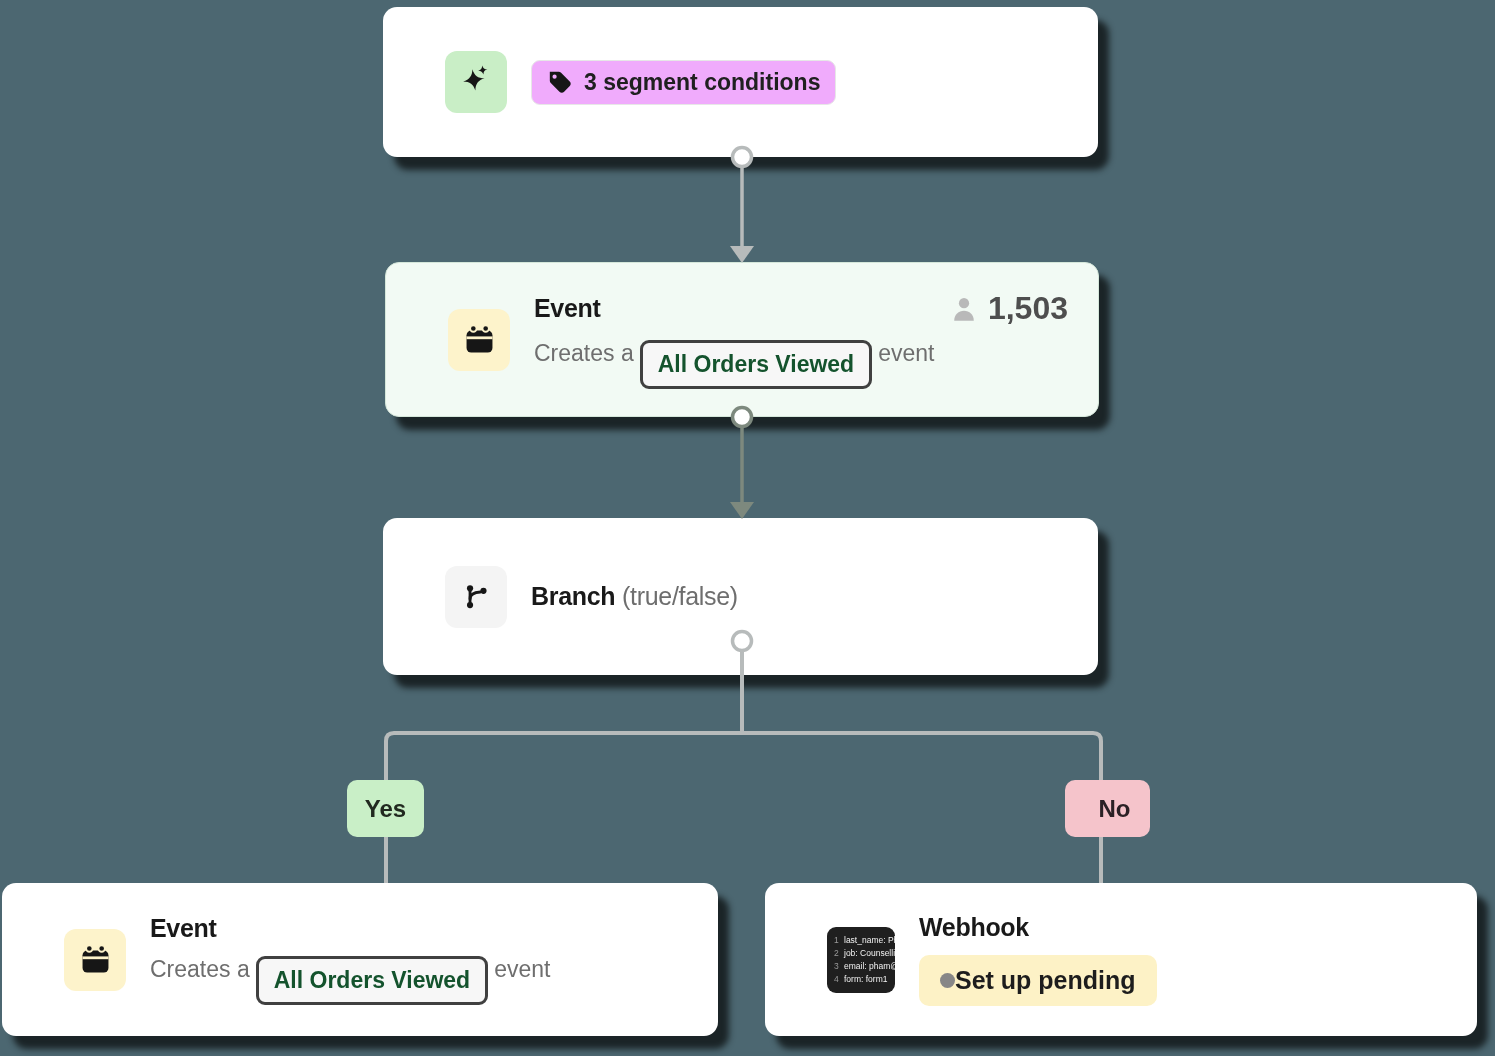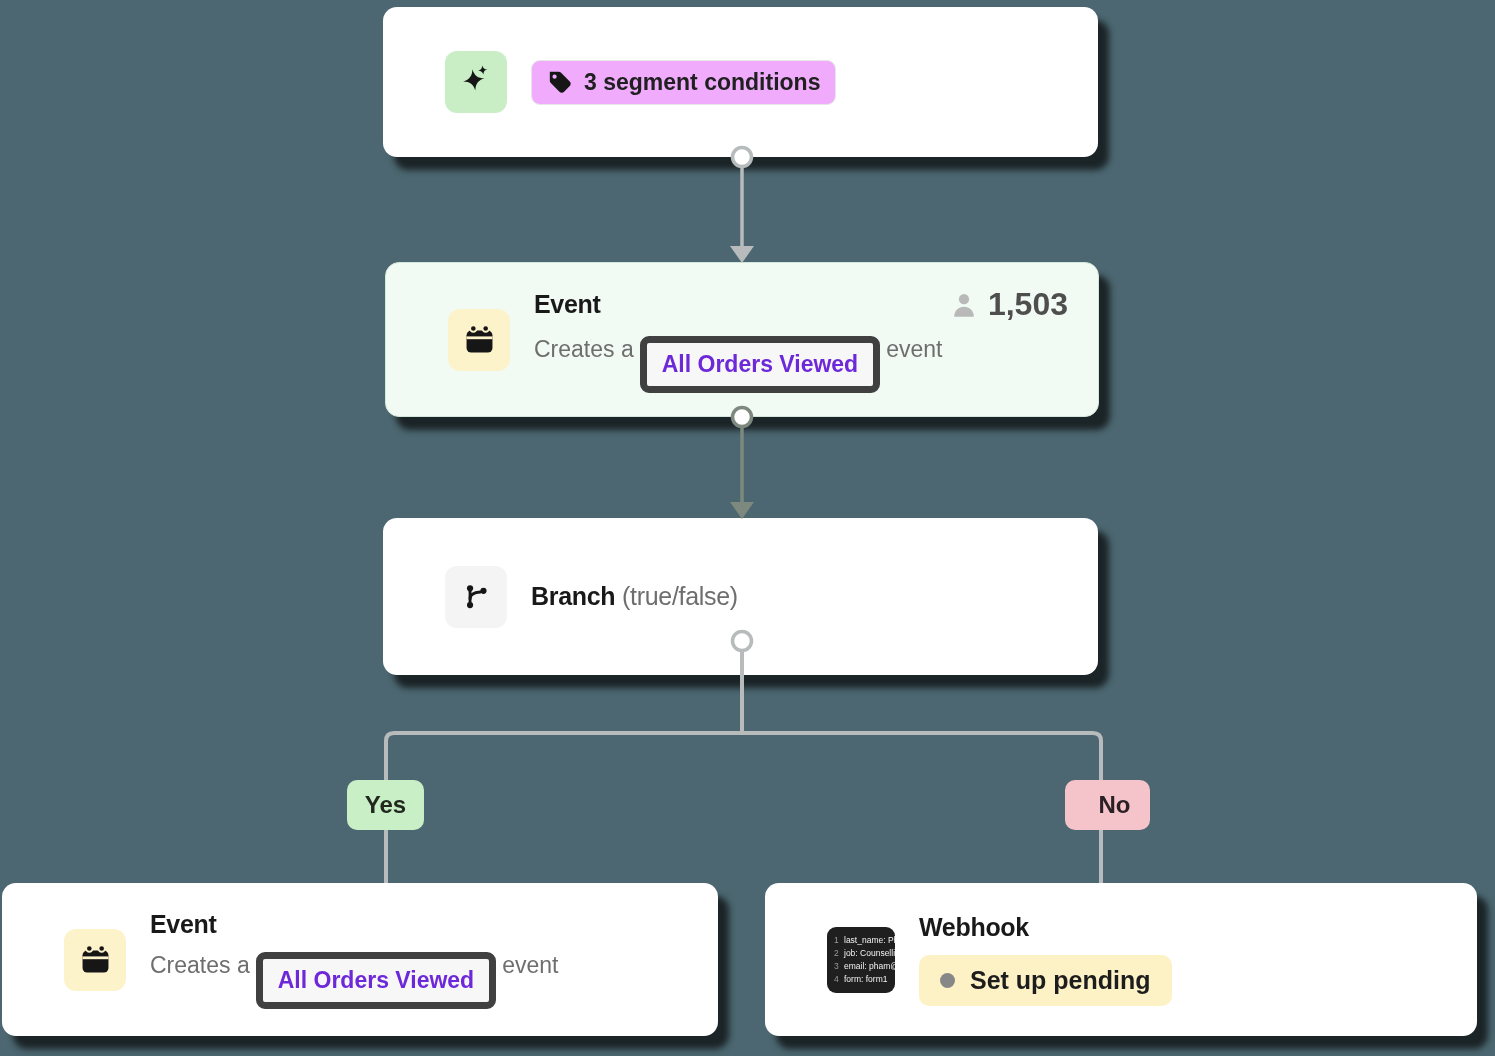--- a/index.html
+++ b/index.html
@@ -32,40 +32,40 @@
   .title { font-size:25px; font-weight:700; color:#191919; letter-spacing:-0.3px; }
   .muted { color:#6e6e6e; font-weight:400; }
   .pill {
     display:inline-flex; align-items:center; gap:11px;
     background:#f0abfc; border:1px solid #e7e7e7; border-radius:9px;
     padding:8px 15px; font-size:23px; font-weight:700; color:#202020;
     width:fit-content; white-space:nowrap;
   }
   .desc-row { display:flex; gap:6px; font-size:23px; color:#6e6e6e; white-space:nowrap; }
   .event-pill {
-    background:#f7f7f7; border:7px solid #404040; border-radius:9px;
-    padding:8px 15px; font-weight:700; color:#6d28d9;
+    background:#f7f7f7; border:3px solid #404040; border-radius:9px;
+    padding:8px 15px; font-weight:700; color:#14532d;
   }
   .count-group { display:flex; align-items:center; gap:9px; font-size:32px; font-weight:600; color:#4e4e4e; }
   .status-badge {
-    display:inline-flex; align-items:center; gap:15px;
+    display:inline-flex; align-items:center; 
     background:#fdf2c6; border-radius:10px; padding:11px 21px;
     font-size:25px; font-weight:700; color:#1d1d1d; width:fit-content;
   }
   .status-dot { width:15px; height:15px; border-radius:50%; background:#878787; flex:none; }
   .code-icon {
     width:68px; height:66px; border-radius:9px; background:#1f1f1f; flex:none;
     display:flex; flex-direction:column; justify-content:center;
     padding:5px 0 5px 7px; box-sizing:border-box; overflow:hidden;
   }
   .code-line { display:flex; gap:5px; font-size:8.5px; line-height:13px; white-space:nowrap; }
   .code-num { color:#9a9a9a; width:5px; flex:none; }
   .code-text { color:#f2f2f2; }
   .branch-label {
-    position:absolute; top:780px; height:50px; border-radius:10px;
+    position:absolute; top:780px; height:57px; border-radius:10px;
     display:flex; align-items:center; justify-content:center;
     font-size:24px; font-weight:700; color:#21291f; z-index:3;
   }
   .label-yes { left:347px; width:77px; background:#c9efc7; }
   .label-no  { left:1065px; width:71px; background:#f5c4cb; color:#2b2125;padding-left:14px; }
 </style>
 </head>
 <body>
 
 <div class="canvas">

